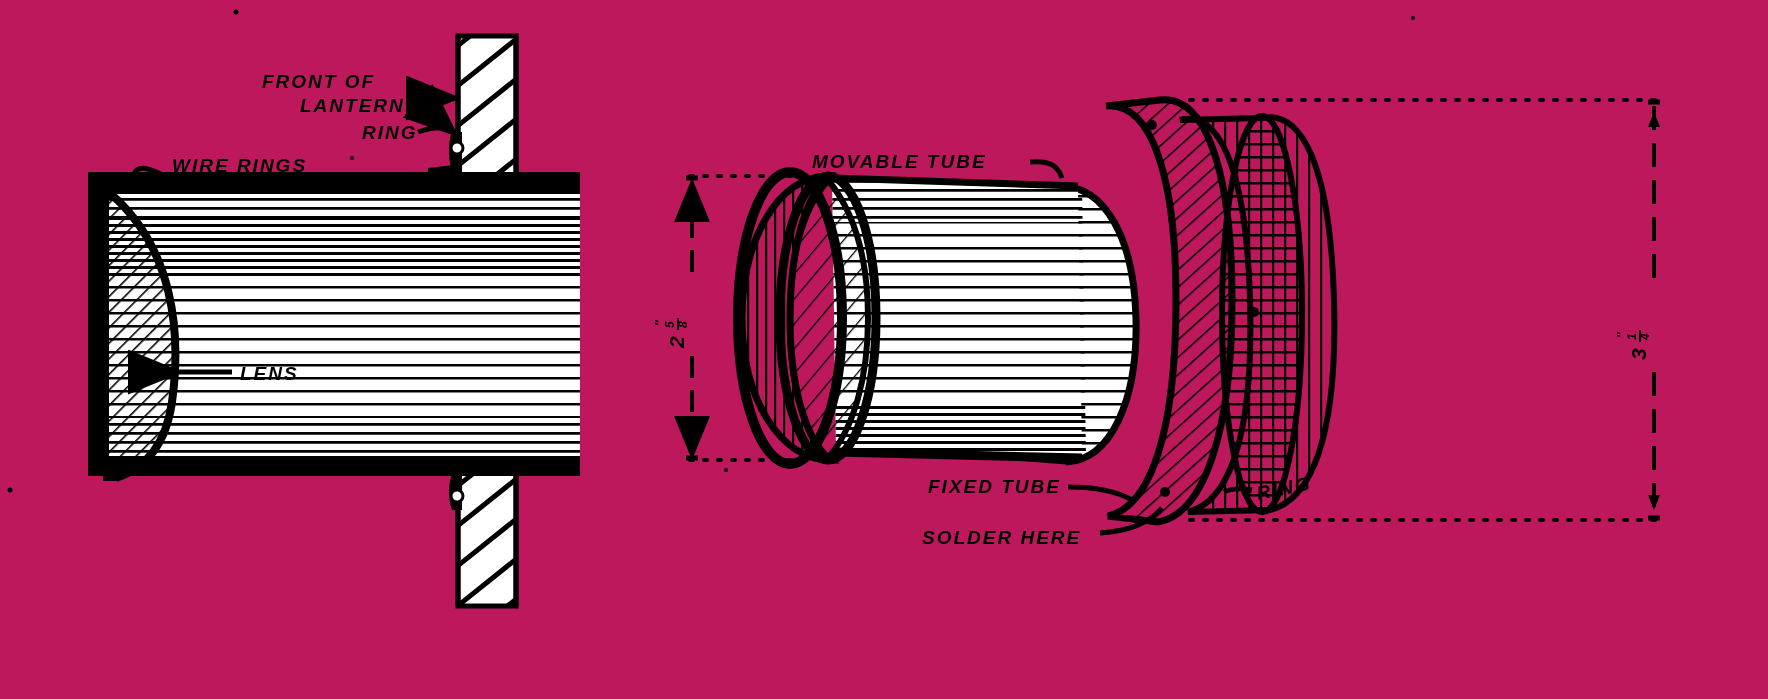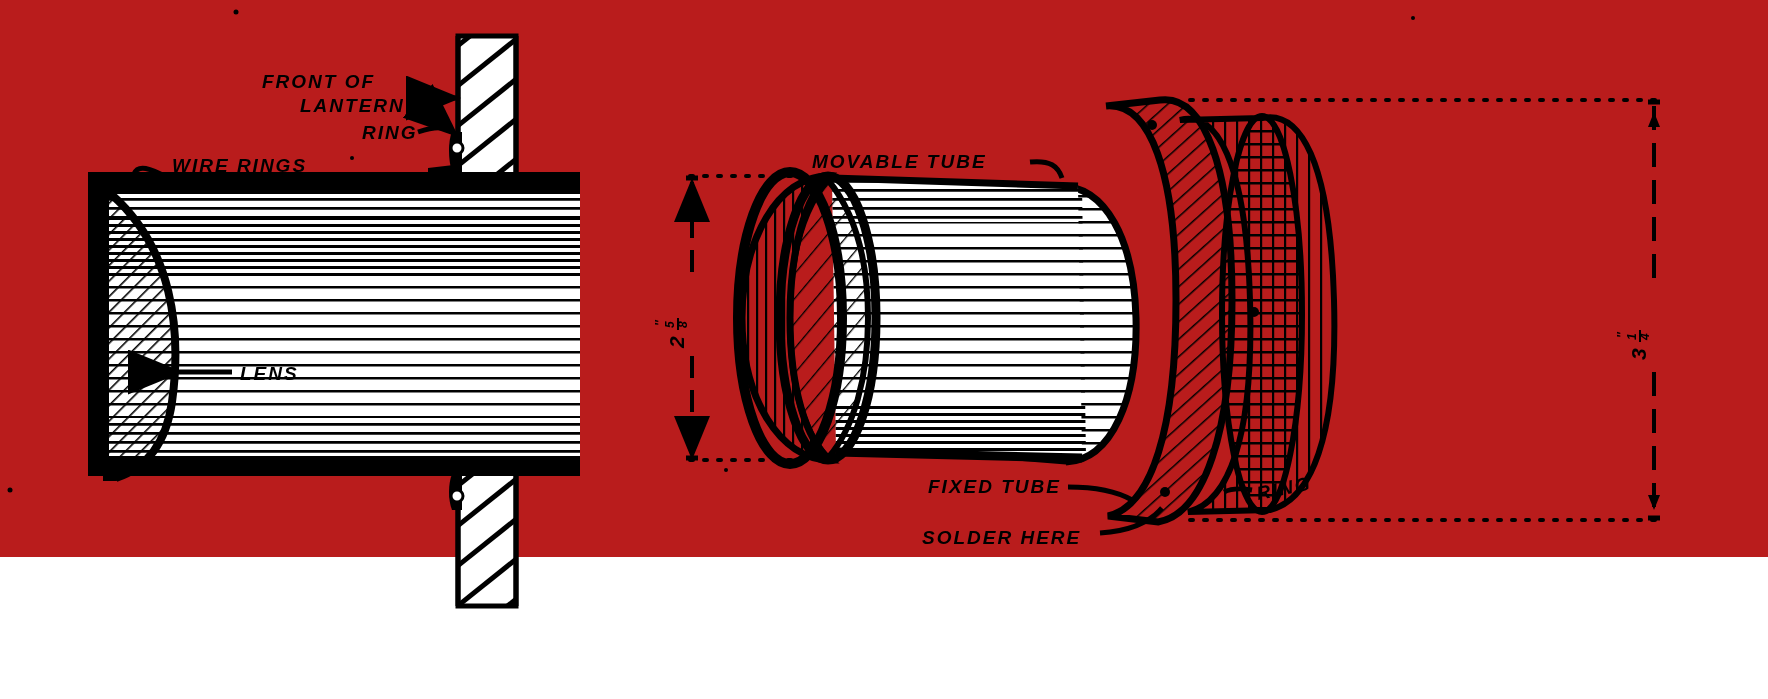--- a/index.html
+++ b/index.html
@@ -1,18 +1,18 @@
 <!DOCTYPE html>
 <html><head>
 <meta charset="utf-8">
 <style>
   html,body{margin:0;padding:0;background:#ffffff;}
   body{width:1768px;height:699px;overflow:hidden;
        font-family:"Liberation Sans",sans-serif;}
-  #stage{position:relative;width:1768px;height:557px;background:#b91c1c;}
+  #stage{position:relative;width:1768px;height:699px;background:#be185d;}
   svg{display:block;}
   .hand{font-family:"Liberation Sans",sans-serif;font-weight:bold;
         font-style:italic;fill:#000;letter-spacing:2px;}
   .lbl{font-size:19px;}
   .dim{font-size:21px;}
   .frac-n{font-size:12px;}
 </style>
 </head>
 <body>
 

